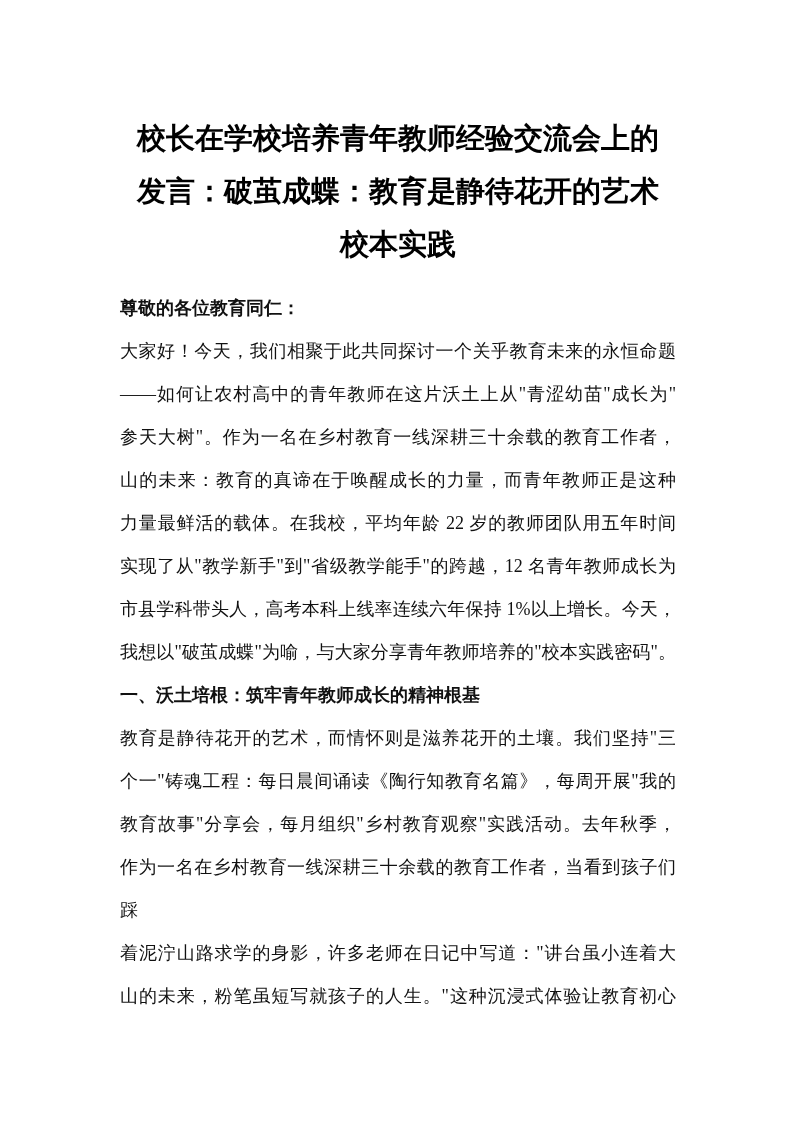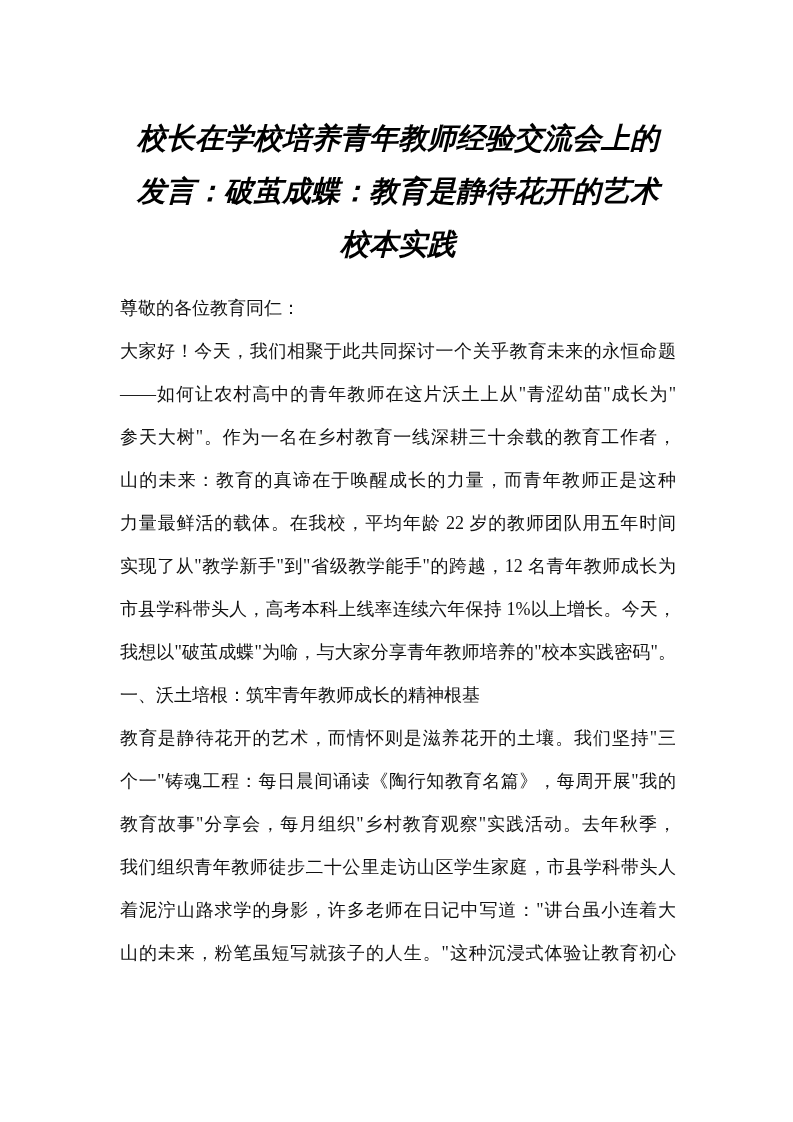--- a/index.html
+++ b/index.html
@@ -17,38 +17,38 @@
     padding: 112px 117px 0 120px;
     overflow: hidden;
   }
   .doc-title {
     font-size: 29px;
     font-weight: bold;
     line-height: 53px;
     text-align: center;
     color: #000000;
     margin-bottom: 16px;
-    font-style: italic;
   }
   .doc-body {
     font-size: 18px;
     color: #111111;
   }
   .para { margin: 0; }
   .line {
     line-height: 43px;
     white-space: normal;
   }
   .just {
     text-align: justify;
     text-align-last: justify;
   }
   .left {
     text-align: left;
     text-align-last: left;
+    font-weight: bold;
   }
 </style>
 </head>
 <body>
 
 <div class="page">
   <div class="doc-title">
       <div class="title-line">校长在学校培养青年教师经验交流会上的</div>
       <div class="title-line">发言：破茧成蝶：教育是静待花开的艺术</div>
       <div class="title-line">校本实践</div>
@@ -67,18 +67,18 @@
         <div class="line just">市县学科带头人，高考本科上线率连续六年保持 1%以上增长。今天，</div>
         <div class="line just">我想以"破茧成蝶"为喻，与大家分享青年教师培养的"校本实践密码"。</div>
       </div>
       <div class="para">
         <div class="line left">一、沃土培根：筑牢青年教师成长的精神根基</div>
       </div>
       <div class="para">
         <div class="line just">教育是静待花开的艺术，而情怀则是滋养花开的土壤。我们坚持"三</div>
         <div class="line just">个一"铸魂工程：每日晨间诵读《陶行知教育名篇》，每周开展"我的</div>
         <div class="line just">教育故事"分享会，每月组织"乡村教育观察"实践活动。去年秋季，</div>
-        <div class="line just">我们组织青年教师徒步二十公里走访山区学生家庭，市县学科带头人</div>
+        <div class="line just">作为一名在乡村教育一线深耕三十余载的教育工作者，当看到孩子们踩</div>
         <div class="line just">着泥泞山路求学的身影，许多老师在日记中写道："讲台虽小连着大</div>
         <div class="line just">山的未来，粉笔虽短写就孩子的人生。"这种沉浸式体验让教育初心</div>
       </div>
     </div>
 </div>
 
 </body></html>

